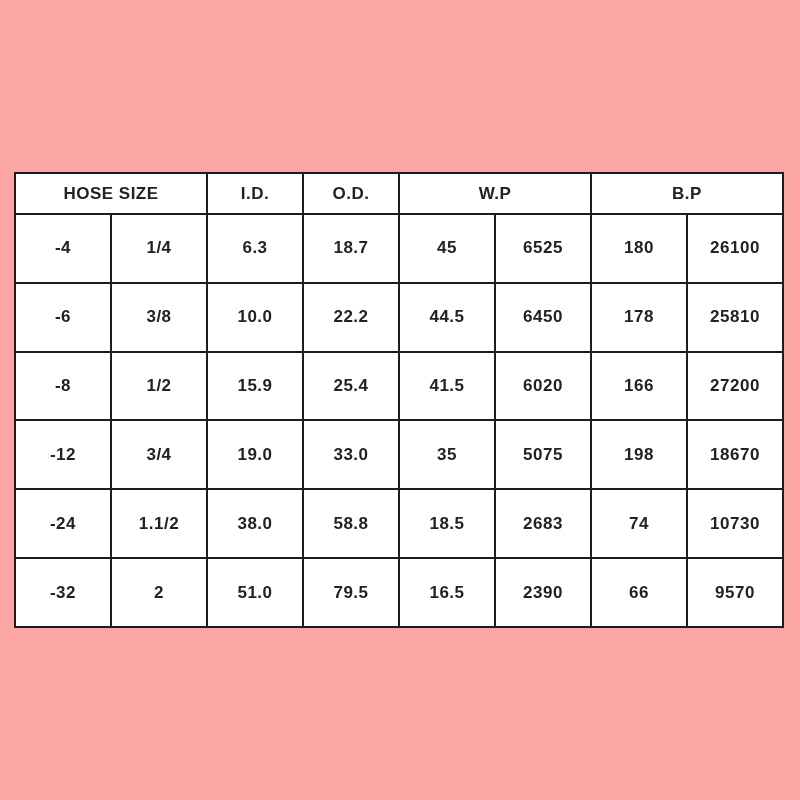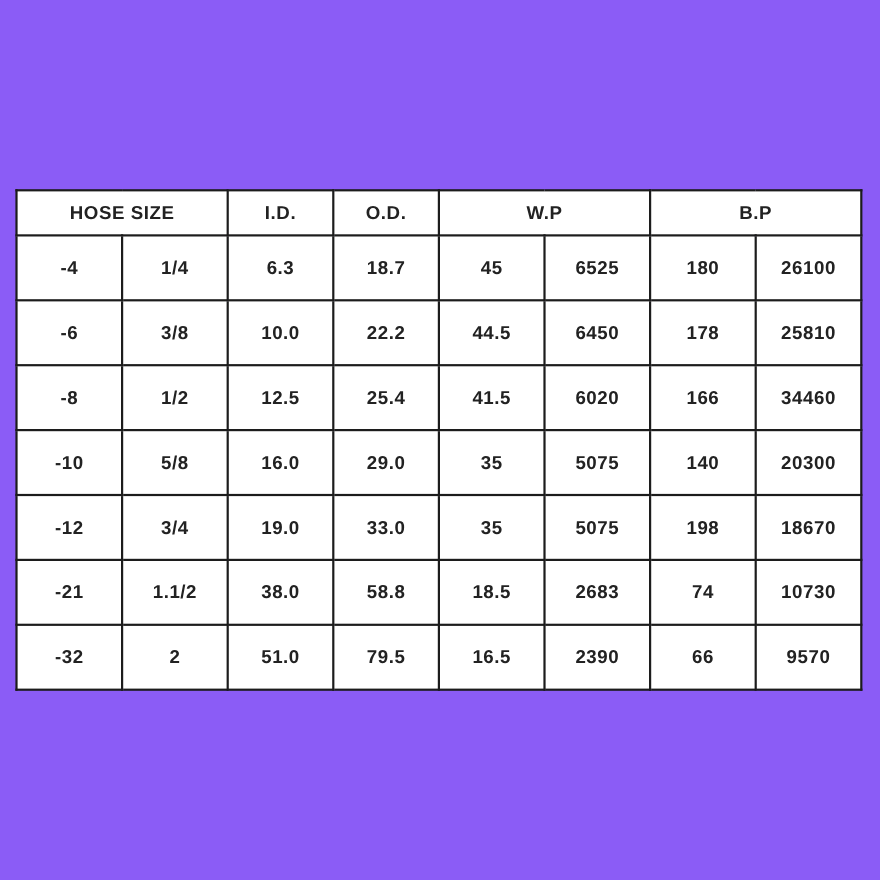--- a/index.html
+++ b/index.html
@@ -7,21 +7,21 @@
     padding: 0;
     background: #ffffff;
     width: 800px;
     height: 800px;
     font-family: "Liberation Sans", sans-serif;
   }
   .canvas {
     position: relative;
     width: 800px;
     height: 800px;
-    background: #8b5cf6;
+    background: #fca5a5;
     overflow: hidden;
   }
   table.spec-table {
     position: absolute;
     left: 14px;
     top: 172px;
     width: 770px;
     height: 456px;
     border-collapse: collapse;
     table-layout: fixed;
@@ -72,49 +72,39 @@
           <td>10.0</td>
           <td>22.2</td>
           <td>44.5</td>
           <td>6450</td>
           <td>178</td>
           <td>25810</td>
         </tr>
         <tr>
           <td>-8</td>
           <td>1/2</td>
-          <td>12.5</td>
+          <td>15.9</td>
           <td>25.4</td>
           <td>41.5</td>
           <td>6020</td>
           <td>166</td>
-          <td>34460</td>
-        </tr>
-        <tr>
-          <td>-10</td>
-          <td>5/8</td>
-          <td>16.0</td>
-          <td>29.0</td>
-          <td>35</td>
-          <td>5075</td>
-          <td>140</td>
-          <td>20300</td>
+          <td>27200</td>
         </tr>
         <tr>
           <td>-12</td>
           <td>3/4</td>
           <td>19.0</td>
           <td>33.0</td>
           <td>35</td>
           <td>5075</td>
           <td>198</td>
           <td>18670</td>
         </tr>
         <tr>
-          <td>-21</td>
+          <td>-24</td>
           <td>1.1/2</td>
           <td>38.0</td>
           <td>58.8</td>
           <td>18.5</td>
           <td>2683</td>
           <td>74</td>
           <td>10730</td>
         </tr>
         <tr>
           <td>-32</td>

